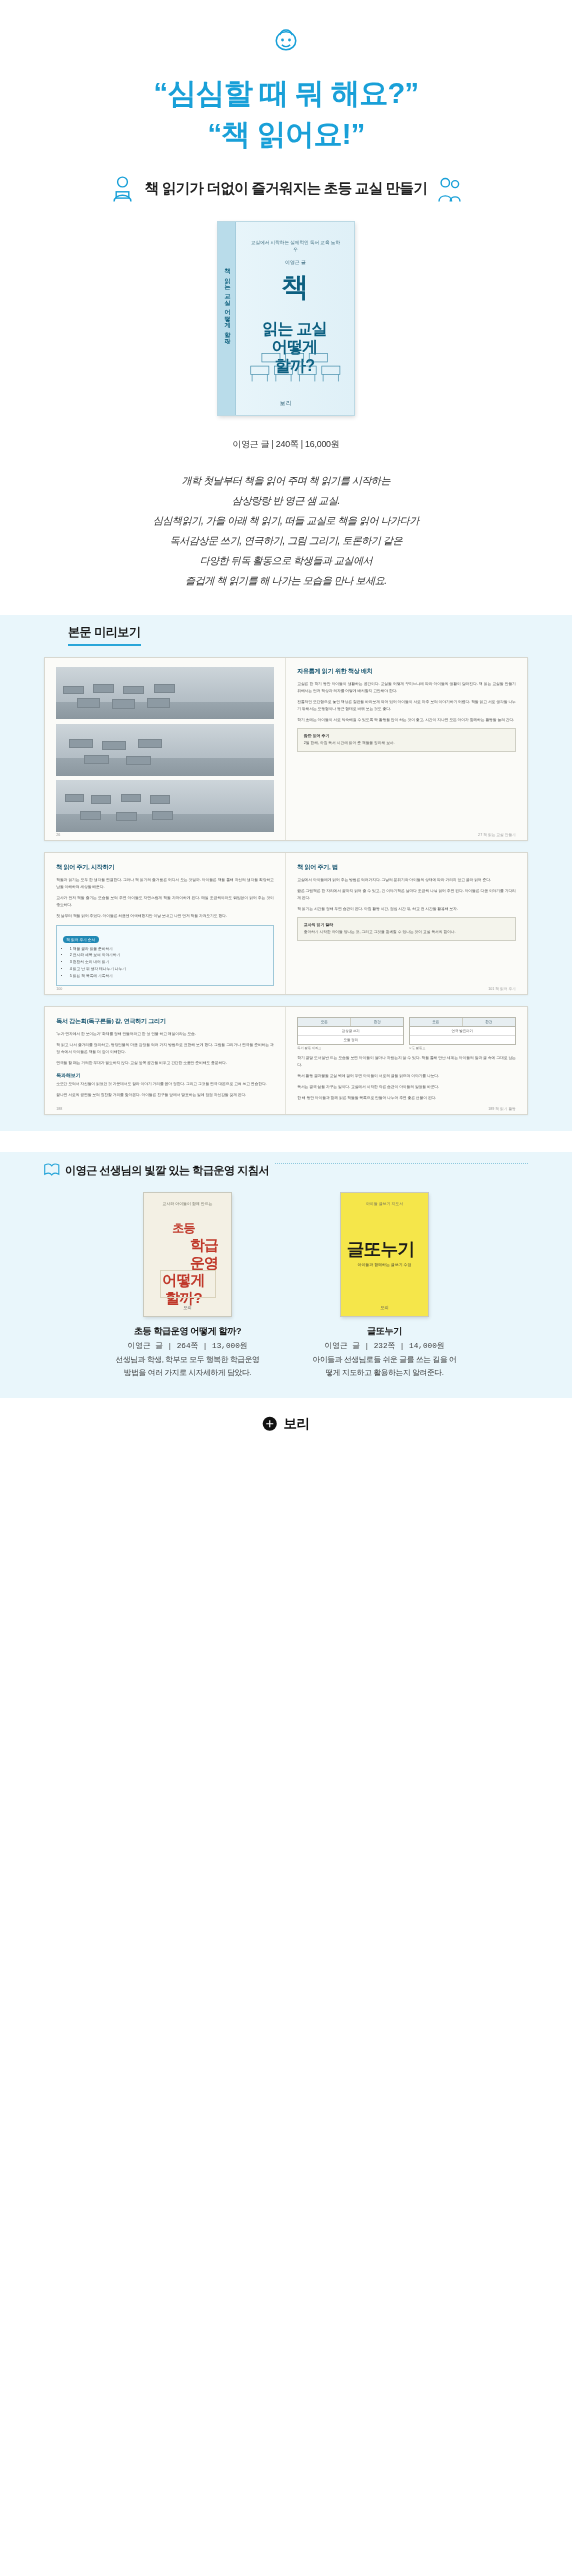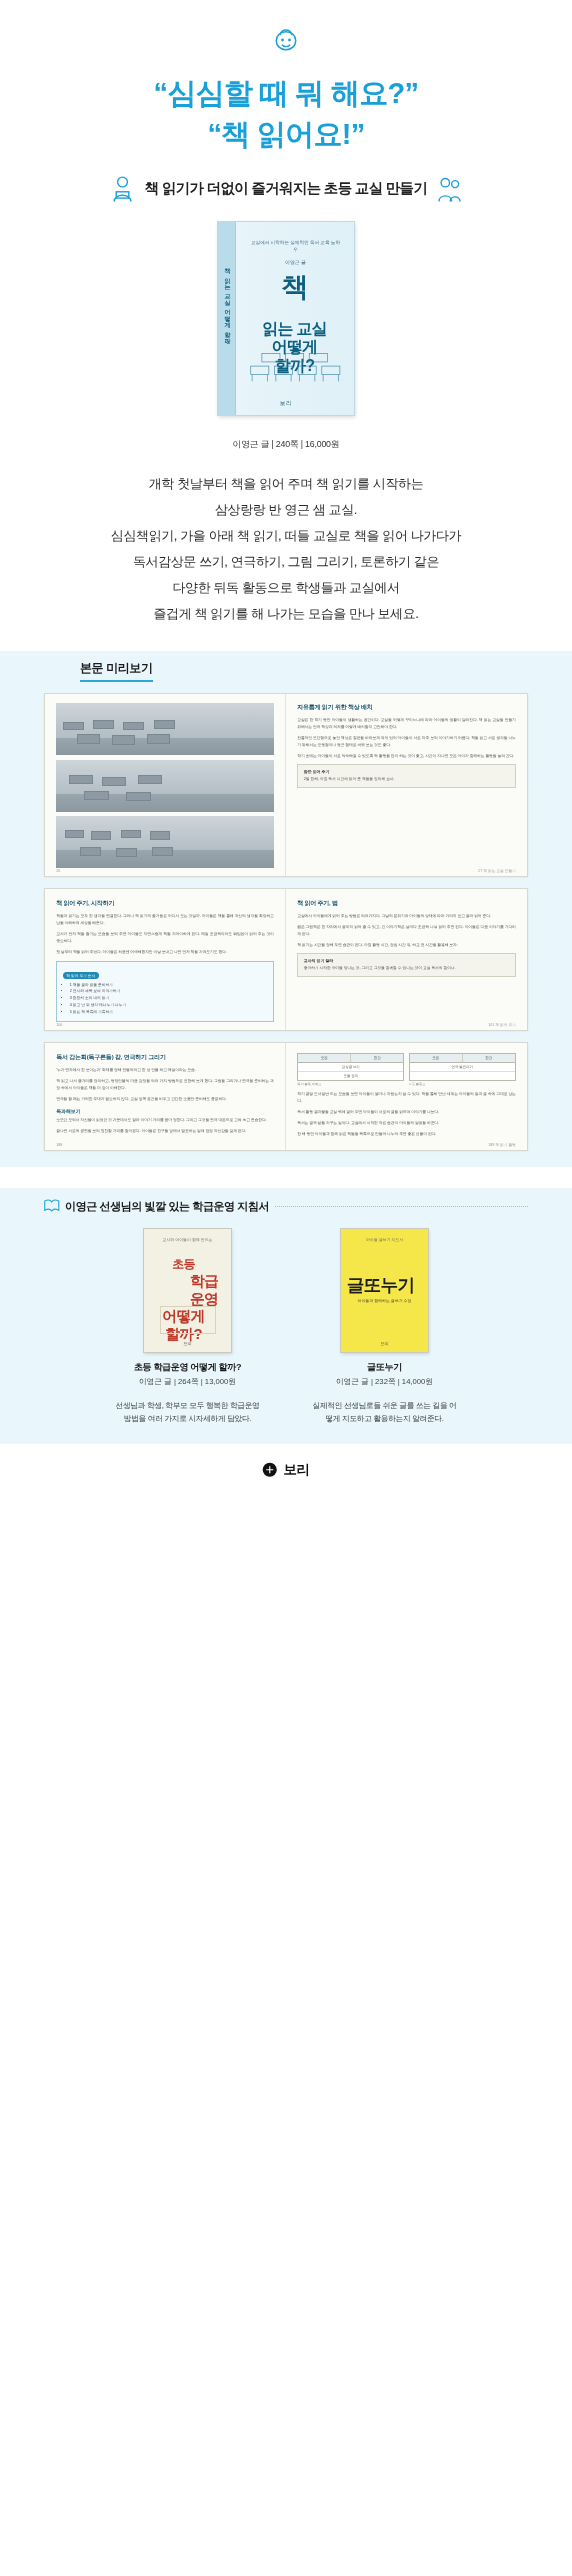--- a/index.html
+++ b/index.html
@@ -140,24 +140,25 @@
     font-size: 8.8px;
     color: #333;
     letter-spacing: -0.2px;
   }
 
   
   .desc {
     margin: 19.7px auto 0;
     width: 366px;
     text-align: center;
-    font-size: 13px;
+    font-size: 10px;
     line-height: 2.0;
     color: #2c2c2c;
     letter-spacing: -0.4px;
+    font-style: italic;
   }
 
   
   .band {
     margin-top: 24px;
     background: #e9f6fb;
     padding: 9.8px 0 15.5px;
   }
   .band-title {
     margin-left: 44px;
@@ -275,21 +276,21 @@
 
   .sub-h { font-size: 4.9px; font-weight: bold; color:#14536e; margin: 5.6px 0 3.5px;}
 
   
   .band2 {
     margin-top: 21px;
     background: #e9f6fb;
     padding: 11.2px 0 18.3px;
   }
   .band2-head {
-    display: flex; align-items:center; gap: 5.6px;
+    display: flex; gap: 5.6px;
     margin-left: 44px;
   }
   .band2-title {
     font-size: 11px; font-weight: bold; color:#1a1a1a; letter-spacing:-0.4px;
   }
   .dots { flex:1; border-bottom: 1.4px dotted #8fc9de; margin-right:44px; height: 0.7px;}
   .rel-books {
     display: flex;
     justify-content: center;
     gap: 49px;
@@ -309,21 +310,21 @@
   .rc.a .rc-title { color:#c0392b; }
   .rc.a .rc-title span{display:block;}
   .rc.a .rc-title .s1{font-size:12px;}
   .rc.a .rc-title .s2{font-size:14.8px;line-height:1.2;margin-left:41px;}
   .rc.a .rc-title .s3{font-size:14.8px;line-height:1.2;}
   .rc.b .rc-title { color:#1d1d1b; font-size:17.6px; top:44px;}
   .rc .rc-pub{position:absolute;bottom:6.3px;left:0;right:0;text-align:center;font-size:4.2px;color:#555;}
   .rc.a .rc-art{position:absolute;bottom:18.3px;left:15.5px;right:15.5px;height:28px;border:0.7px solid #d9d2bb;}
   .rc.b .rc-sub{position:absolute;top:69px;left:0;right:0;text-align:center;font-size:3.9px;color:#3a3a30;line-height:1.7;}
   .rel h4 { margin: 8.4px 0 2.8px; font-size: 9.1px; letter-spacing:-0.4px;}
-  .rel .meta { font-size: 7.7px; color:#444; margin-bottom:13px;}
+  .rel .meta { font-size: 7.7px; color:#444; margin-bottom:3px;font-family:Liberation Mono, monospace;}
   .rel p { margin: 0; font-size: 7.7px; line-height:1.65; color:#3a3a3a; letter-spacing:-0.3px;}
 
   
   .footer {
     display:flex; align-items:center; justify-content:center; gap:5.6px;
     padding: 17px 0 21px;
   }
   .footer .mark { width: 15.5px; height: 15.5px; }
   .footer .pname { font-size: 13.4px; font-weight:bold; color:#111; letter-spacing:-0.4px;}
 </style>
@@ -403,21 +404,21 @@
   <div class="desc">
     <div>개학 첫날부터 책을 읽어 주며 책 읽기를 시작하는</div>
     <div>삼상랑랑 반 영근 샘 교실.</div>
     <div>심심책읽기, 가을 아래 책 읽기, 떠들 교실로 책을 읽어 나가다가</div>
     <div>독서감상문 쓰기, 연극하기, 그림 그리기, 토론하기 같은</div>
     <div>다양한 뒤독 활동으로 학생들과 교실에서</div>
     <div>즐겁게 책 읽기를 해 나가는 모습을 만나 보세요.</div>
   </div>
 
   <div class="band">
-    <div style="padding-left:36px;">
+    <div style="padding-left:24px;">
       <span class="band-title">본문 미리보기</span>
     </div>
 
     <div class="spreads">
 
       <div class="spread">
         <div class="pg left">
           <div class="photo-col">
             <div class="photo">
               <div class="floor"></div>
@@ -582,21 +583,21 @@
       <div class="rel">
         <div class="rc b">
           <div class="rc-top">아이들 글쓰기 지도서</div>
           <div class="rc-title">글또누기</div>
           <div class="rc-sub">아이들과 함께하는
 글쓰기 수업</div>
           <div class="rc-pub">보리</div>
         </div>
         <h4>글또누기</h4>
         <div class="meta">이영근 글 | 232쪽 | 14,000원</div>
-        <p>실제적인 선생님로들 쉬운 글를 쓰는 길을 어떻게 지도하고 활용하는지 알려준다.</p>
+        <p>아이들과 선생님로들 쉬운 글를 쓰는 길을 어떻게 지도하고 활용하는지 알려준다.</p>
       </div>
 
     </div>
   </div>
 
   <div class="footer">
     <span class="mark">
       <svg width="15.5" height="15.5" viewBox="0 0 22 22">
         <circle cx="11" cy="11" r="10" fill="#111"></circle>
         <path d="M6 11 h10 M11 6 v10" stroke="#fff" stroke-width="1.6"></path>

